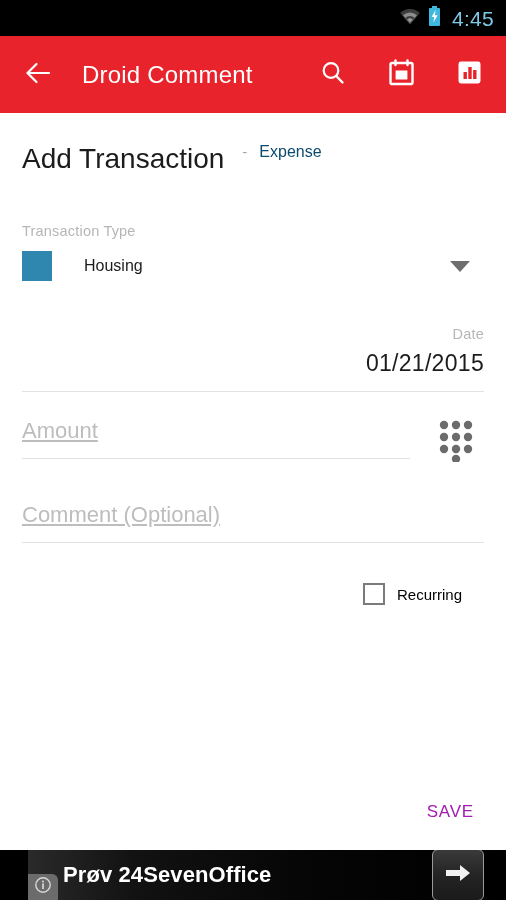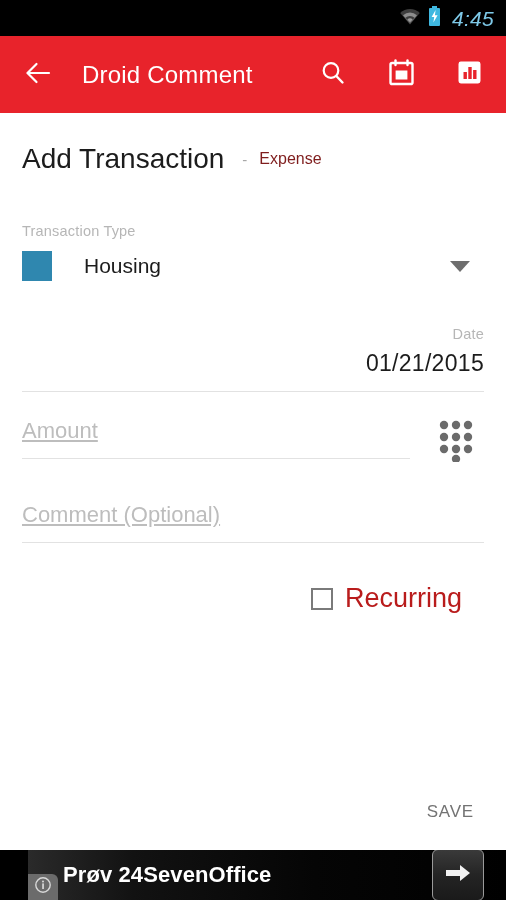--- a/index.html
+++ b/index.html
@@ -31,21 +31,20 @@
     align-items: center;
     justify-content: flex-end;
     padding-right: 12px;
     box-sizing: border-box;
     flex: 0 0 auto;
   }
   .status-icons {
     display: flex;
     align-items: center;
     gap: 7px;
-    font-style: italic;
   }
   .wifi-icon { display: block; }
   .battery-icon { display: block; }
   .status-time {
     color: #7ec9e8;
     font-size: 21px;
     letter-spacing: 0.3px;
     font-family: "Liberation Sans", sans-serif;
     margin-left: 4px;
     line-height: 1;
@@ -95,36 +94,36 @@
   
   .content {
     flex: 1 1 auto;
     position: relative;
     padding: 0 22px;
     box-sizing: border-box;
     background: #ffffff;
   }
   .page-heading {
     display: flex;
-    align-items: center;
+    align-items: flex-start;
     padding-top: 30px;
   }
   .page-title {
     font-size: 28px;
     color: #1c1c1c;
     letter-spacing: 0px;
   }
   .page-title-sep {
     font-size: 15px;
     color: #a7a7a7;
     margin: 0 12px 0 18px;
   }
   .page-subtitle {
     font-size: 16px;
-    color: #7f1d1d;
+    color: #0c4a6e;
   }
 
   .field-label {
     font-size: 14.5px;
     color: #b6b6b6;
     letter-spacing: 0.2px;
   }
 
   .type-block { margin-top: 48px; }
   .type-row {
@@ -133,21 +132,21 @@
     margin-top: 12px;
     cursor: pointer;
   }
   .color-swatch {
     width: 30px;
     height: 30px;
     background: #2f87af;
     flex: 0 0 auto;
   }
   .type-value {
-    font-size: 21px;
+    font-size: 16px;
     color: #1c1c1c;
     margin-left: 32px;
   }
   .caret-down {
     margin-left: auto;
     width: 0;
     height: 0;
     border-left: 10px solid transparent;
     border-right: 10px solid transparent;
     border-top: 11px solid #6e6e6e;
@@ -200,33 +199,33 @@
   }
   .checkbox {
     width: 22px;
     height: 22px;
     border: 2px solid #7a7a7a;
     box-sizing: border-box;
     cursor: pointer;
     flex: 0 0 auto;
   }
   .recurring-label {
-    font-size: 27px;
-    color: #b91c1c;
+    font-size: 15px;
+    color: #000000;
     margin-left: 12px;
   }
 
   .save-row {
     position: absolute;
     right: 22px;
     bottom: 20px;
   }
   .save-btn {
     font-size: 17px;
-    color: #737373;
+    color: #a21caf;
     letter-spacing: 0.8px;
     background: none;
     border: none;
     padding: 8px 10px;
     cursor: pointer;
     font-family: "Liberation Sans", sans-serif;
   }
 
   
   .ad-banner {

